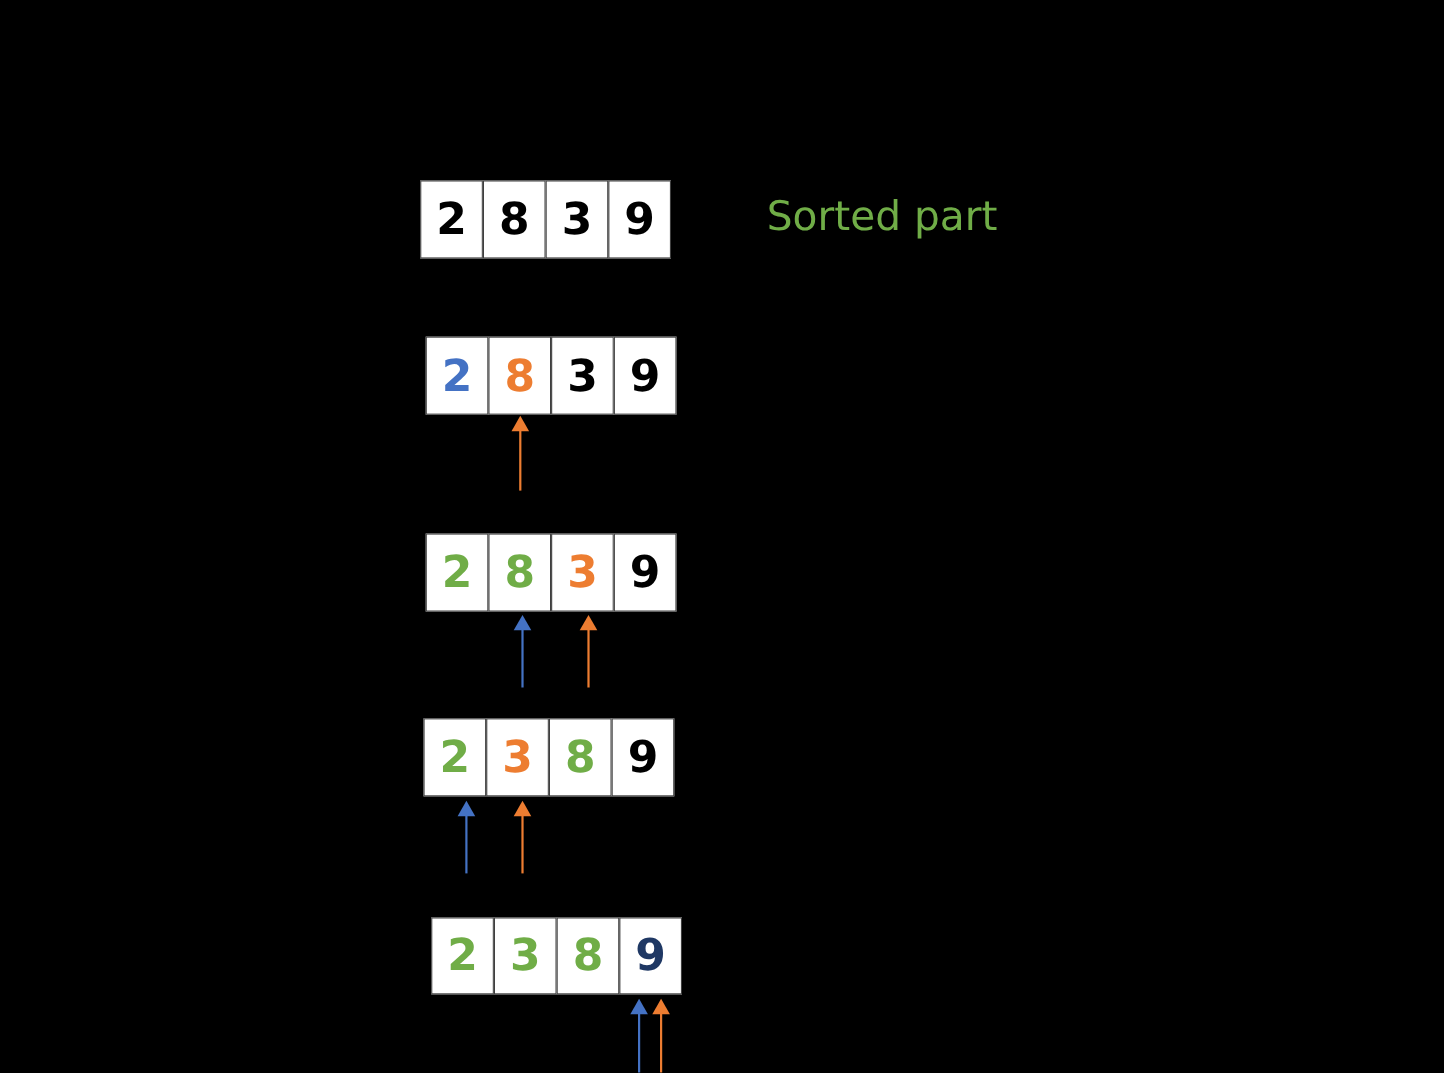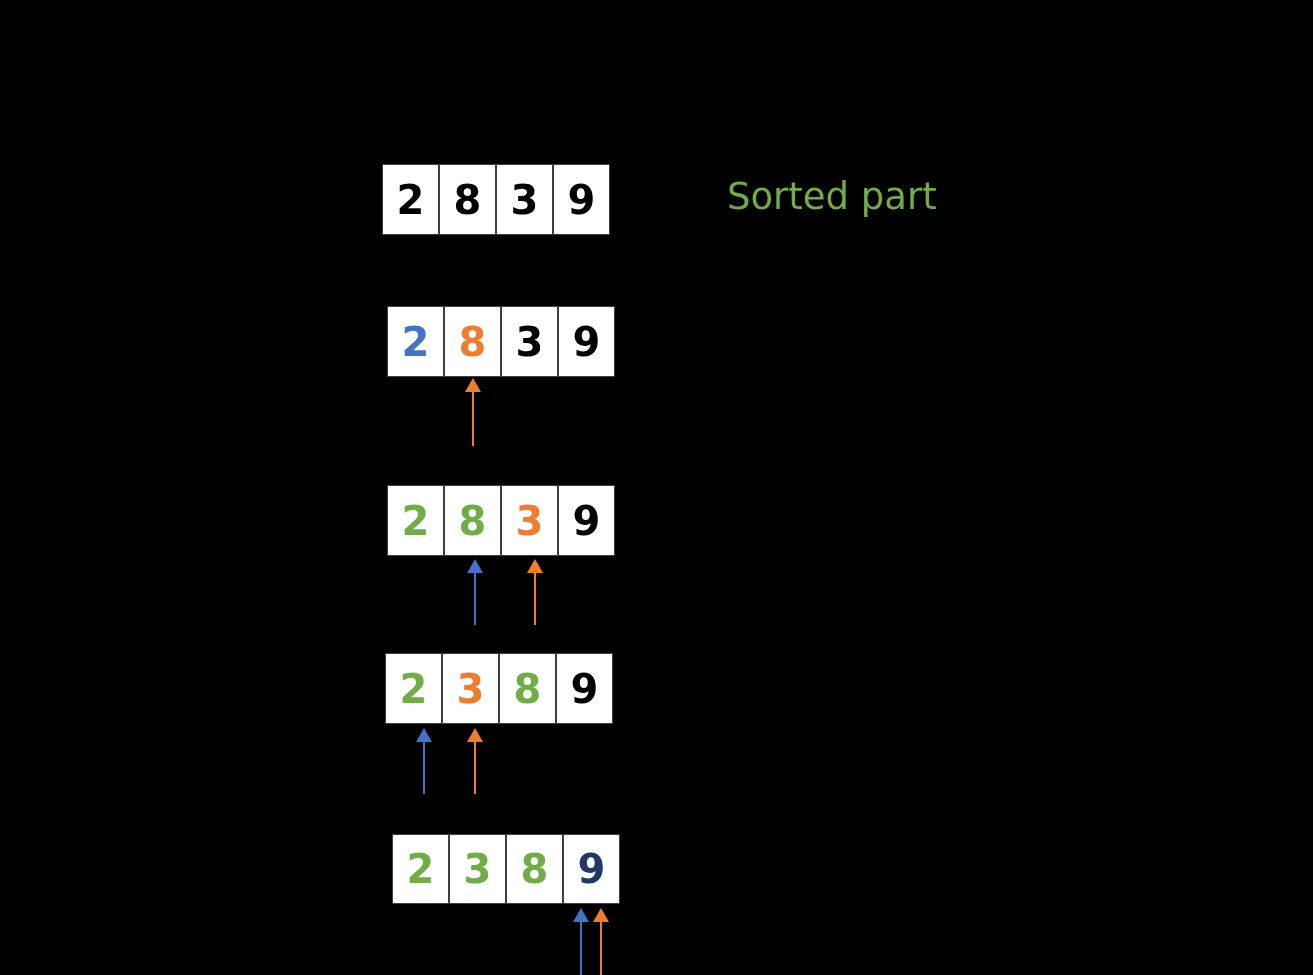--- a/index.html
+++ b/index.html
@@ -35,21 +35,20 @@
     justify-content: center;
     font-family: "DejaVu Sans", sans-serif;
     font-weight: bold;
     line-height: 1;
   }
   .legend-label {
     position: absolute;
     font-family: "DejaVu Sans", sans-serif;
     font-weight: normal;
     white-space: nowrap;
-    margin-left: 30px;
   }
   .arrow {
     position: absolute;
   }
   .arrow-head {
     position: absolute;
     top: 0;
     left: 50%;
     transform: translateX(-50%);
     width: 0;

